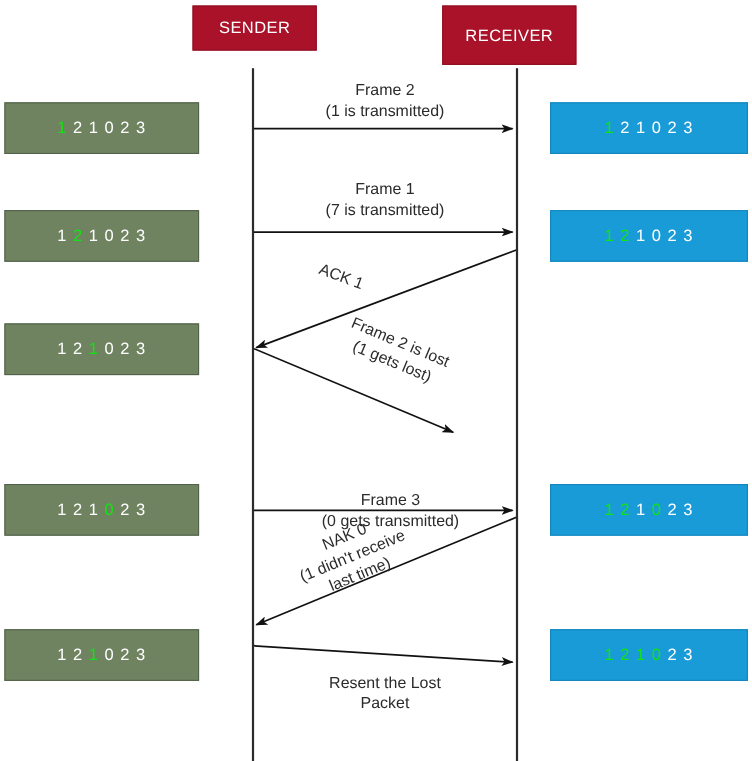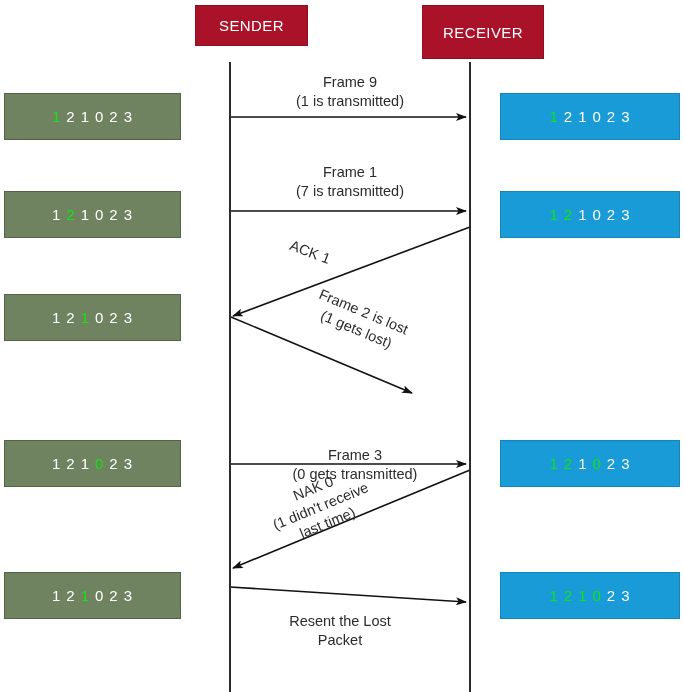--- a/index.html
+++ b/index.html
@@ -25,21 +25,20 @@
     position: absolute;
     background: #a91229;
     border: 1px solid #8e0f22;
     color: #ffffff;
     font-size: 15px;
     letter-spacing: 0.4px;
     display: flex;
     align-items: center;
     justify-content: center;
     box-sizing: border-box;
-    margin-left: 20px;
   }
   #actor-sender { left: 175px; top: 5px; width: 113px; height: 41px; }
   #actor-receiver { left: 402px; top: 5px; width: 122px; height: 54px; }
 
   .lifeline {
     position: absolute;
     width: 2px;
     background: #2b2b2b;
     top: 62px;
     height: 630px;
@@ -186,32 +185,32 @@
   </div>
 <div class="buffer-box buffer-receiver" style="top:572px">
     <span class="digit hl">1</span>
     <span class="digit hl">2</span>
     <span class="digit hl">1</span>
     <span class="digit hl">0</span>
     <span class="digit">2</span>
     <span class="digit">3</span>
   </div>
 
-<div class="msg-label" style="left:250px; top:73px; width:200px;">Frame 9
+<div class="msg-label" style="left:250px; top:73px; width:200px;">Frame 2
 (1 is transmitted)</div>
 
 <div class="msg-label" style="left:250px; top:163px; width:200px;">Frame 1
 (7 is transmitted)</div>
 
 <div class="msg-label rot-down" style="left:265px; top:243px; width:90px; transform:rotate(20.5deg);">ACK 1</div>
 
 <div class="msg-label rot-down" style="left:285px; top:302px; width:150px; transform:rotate(22.8deg);">Frame 2 is lost
 (1 gets lost)</div>
 
 <div class="msg-label" style="left:250px; top:446px; width:210px;">Frame 3
 (0 gets transmitted)</div>
 
 <div class="msg-label" style="left:248px; top:478px; width:145px; transform:rotate(-22.5deg); text-align:center;">NAK 0
 (1 didn't receive
 last time)</div>
 
-<div class="msg-label" style="left:240px; top:612px; width:200px;">Resent the Lost
+<div class="msg-label" style="left:250px; top:612px; width:200px;">Resent the Lost
 Packet</div>
 
 </body></html>

